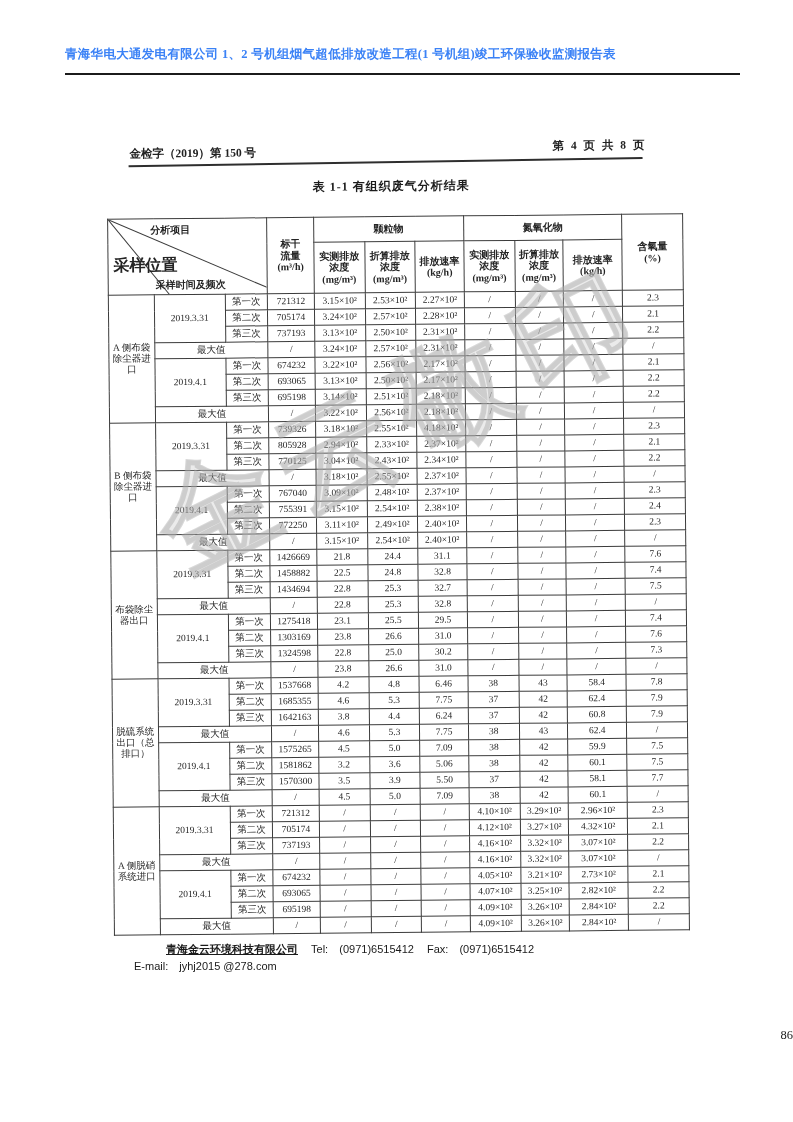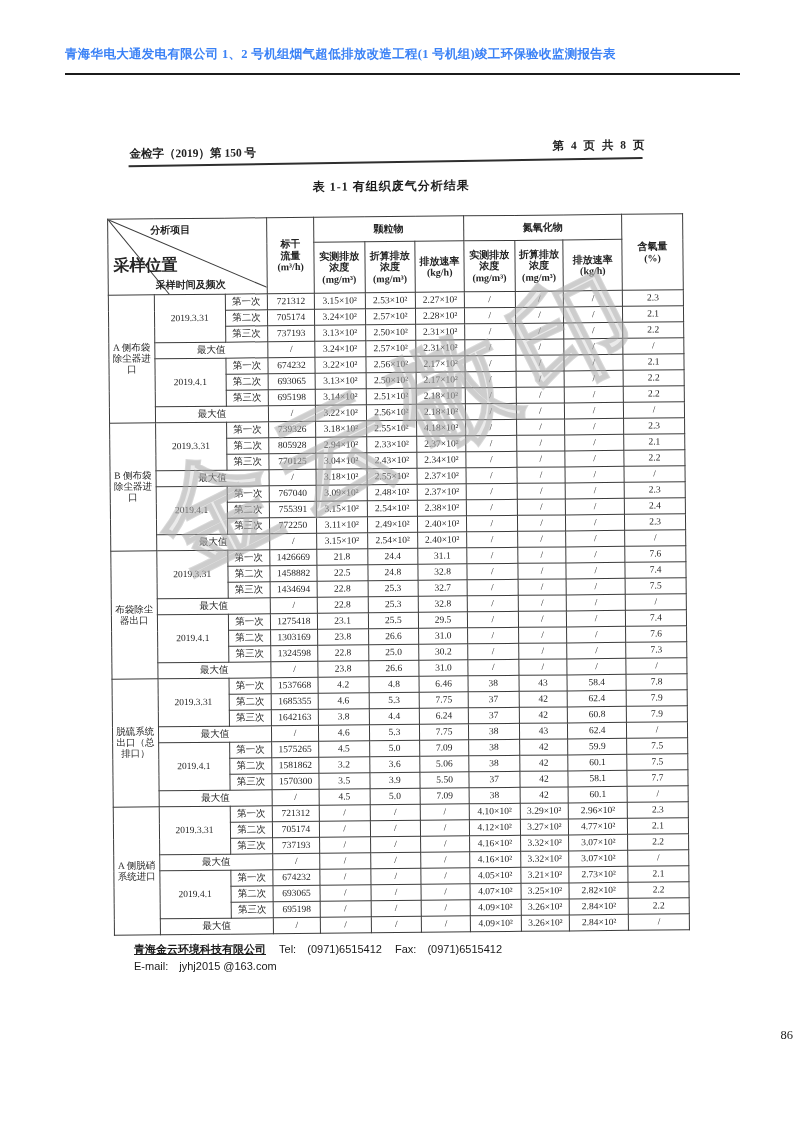--- a/index.html
+++ b/index.html
@@ -53,21 +53,21 @@
     font-size:118px;font-weight:bold;letter-spacing:14px;white-space:nowrap;
     transform:rotate(-26deg);transform-origin:left center;
     color:rgba(182,182,182,0.28);
     -webkit-text-stroke:2px rgba(168,168,168,0.45);
     pointer-events:none;
   }
   .footer{
     position:absolute;left:134px;top:942px;width:560px;
     font-family:"Liberation Sans", sans-serif;font-size:11px;color:#1a1a1a;
   }
-  .footer .company{font-weight:bold;text-decoration:underline;font-family:Liberation Mono, monospace;}
+  .footer .company{font-weight:bold;text-decoration:underline;font-family:Liberation Mono, monospace;margin-left:32px;}
   .footer .row2{margin-top:3px;}
   .footer .lbl{margin-left:10px;}
   .footer .val{margin-left:8px;}
   .page-num{
     position:absolute;left:0;top:1028px;width:793px;text-align:right;
     font-size:12.5px;color:#222;
   }
 </style>
 </head>
 <body>
@@ -520,21 +520,21 @@
           <td>2.3</td>
         </tr>
         <tr>
           <td>第二次</td>
           <td>705174</td>
           <td>/</td>
           <td>/</td>
           <td>/</td>
           <td>4.12×10²</td>
           <td>3.27×10²</td>
-          <td>4.77×10²</td>
+          <td>4.32×10²</td>
           <td>2.1</td>
         </tr>
         <tr>
           <td>第三次</td>
           <td>737193</td>
           <td>/</td>
           <td>/</td>
           <td>/</td>
           <td>4.16×10²</td>
           <td>3.32×10²</td>
@@ -606,17 +606,17 @@
 <div class="footer">
   <div>
     <span class="company">青海金云环境科技有限公司</span>
     <span class="lbl">Tel:</span>
     <span class="val">(0971)6515412</span>
     <span class="lbl">Fax:</span>
     <span class="val">(0971)6515412</span>
   </div>
   <div class="row2">
     <span>E-mail:</span>
-    <span class="val">jyhj2015 @163.com</span>
+    <span class="val">jyhj2015 @278.com</span>
   </div>
 </div>
 
 <div class="page-num">86</div>
 
 </body></html>

